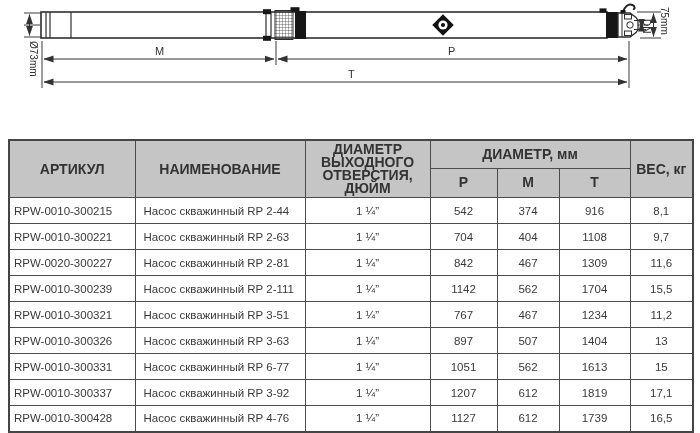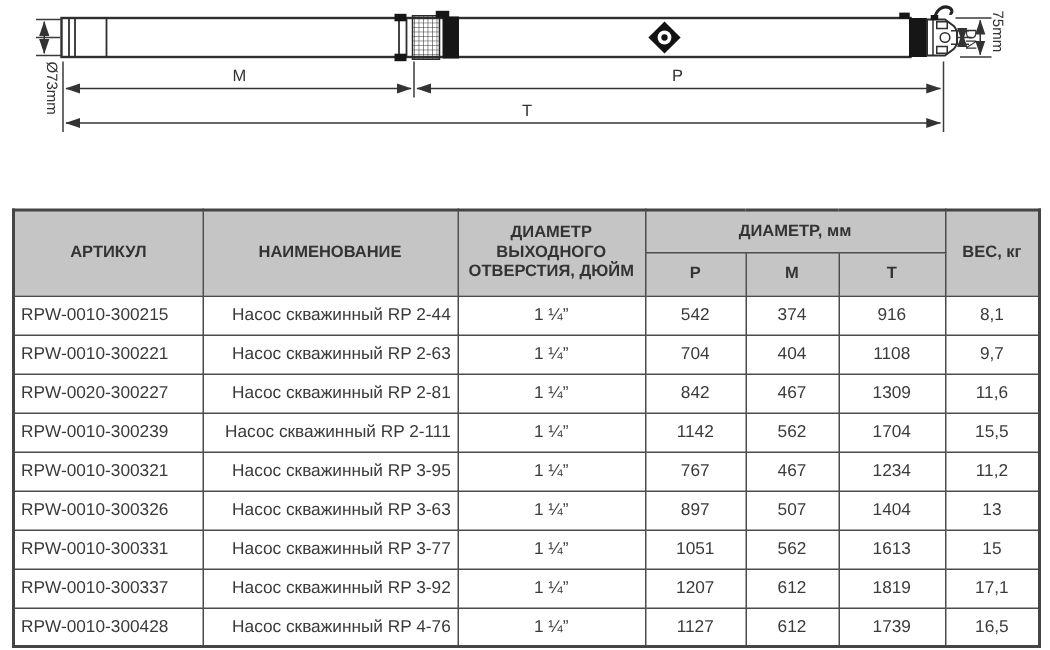--- a/index.html
+++ b/index.html
@@ -24,29 +24,29 @@
   .spec-table {
     position:absolute; left:8px; top:139px; width:684px;
     border-collapse:collapse; table-layout:fixed;
     color:#3a3a3a;
   }
   .spec-table, .spec-table th, .spec-table td {
     border:1px solid #4c4c4c;
   }
   .spec-table { border:2px solid #454545; }
   .spec-table th {
-    background:#c5c5c5; font-size:11px; font-weight:bold; color:#333333;
+    background:#c5c5c5; font-size:14px; font-weight:bold; color:#333333;
     text-align:center; vertical-align:middle; padding:2px 3px; line-height:13px;
   }
   .spec-table td {
     background:#ffffff; font-size:11.5px; text-align:center;
     vertical-align:middle; height:26px; padding:1px 4px;
   }
   .spec-table td.al { text-align:left; }
-  .spec-table td.al2 { text-align:right; padding-left:8px; }
+  .spec-table td.al2 { text-align:left; padding-left:8px; }
   col.c-article { width:126px; }
   col.c-name    { width:170px; }
   col.c-diam    { width:125px; }
   col.c-p       { width:67px; }
   col.c-m       { width:62px; }
   col.c-t       { width:71px; }
   col.c-w       { width:63px; }
   tr.hdr1 th { height:28px; }
   tr.hdr2 th { height:29px; }
 </style>
@@ -197,39 +197,39 @@
       <td class="al">RPW-0010-300239</td>
       <td class="al2">Насос скважинный RP 2-111</td>
       <td>1 ¼”</td>
       <td>1142</td>
       <td>562</td>
       <td>1704</td>
       <td>15,5</td>
     </tr>
     <tr>
       <td class="al">RPW-0010-300321</td>
-      <td class="al2">Насос скважинный RP 3-95</td>
+      <td class="al2">Насос скважинный RP 3-51</td>
       <td>1 ¼”</td>
       <td>767</td>
       <td>467</td>
       <td>1234</td>
       <td>11,2</td>
     </tr>
     <tr>
       <td class="al">RPW-0010-300326</td>
       <td class="al2">Насос скважинный RP 3-63</td>
       <td>1 ¼”</td>
       <td>897</td>
       <td>507</td>
       <td>1404</td>
       <td>13</td>
     </tr>
     <tr>
       <td class="al">RPW-0010-300331</td>
-      <td class="al2">Насос скважинный RP 3-77</td>
+      <td class="al2">Насос скважинный RP 6-77</td>
       <td>1 ¼”</td>
       <td>1051</td>
       <td>562</td>
       <td>1613</td>
       <td>15</td>
     </tr>
     <tr>
       <td class="al">RPW-0010-300337</td>
       <td class="al2">Насос скважинный RP 3-92</td>
       <td>1 ¼”</td>

